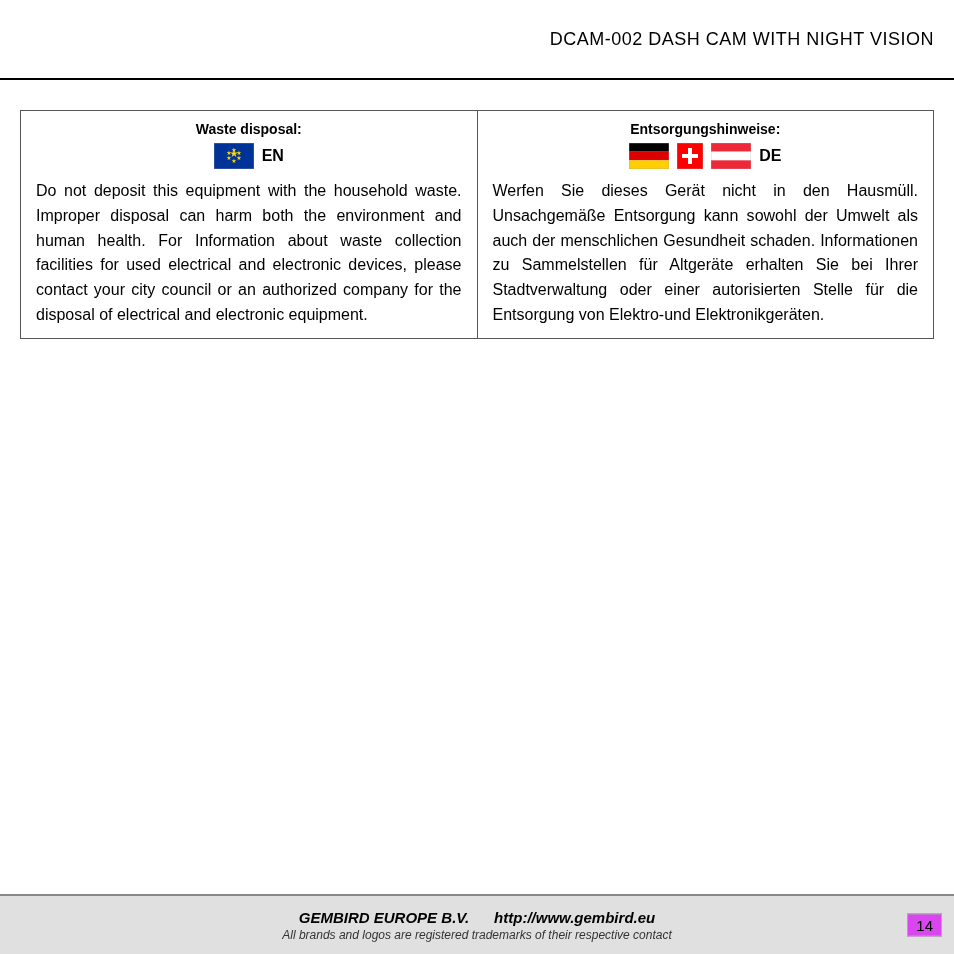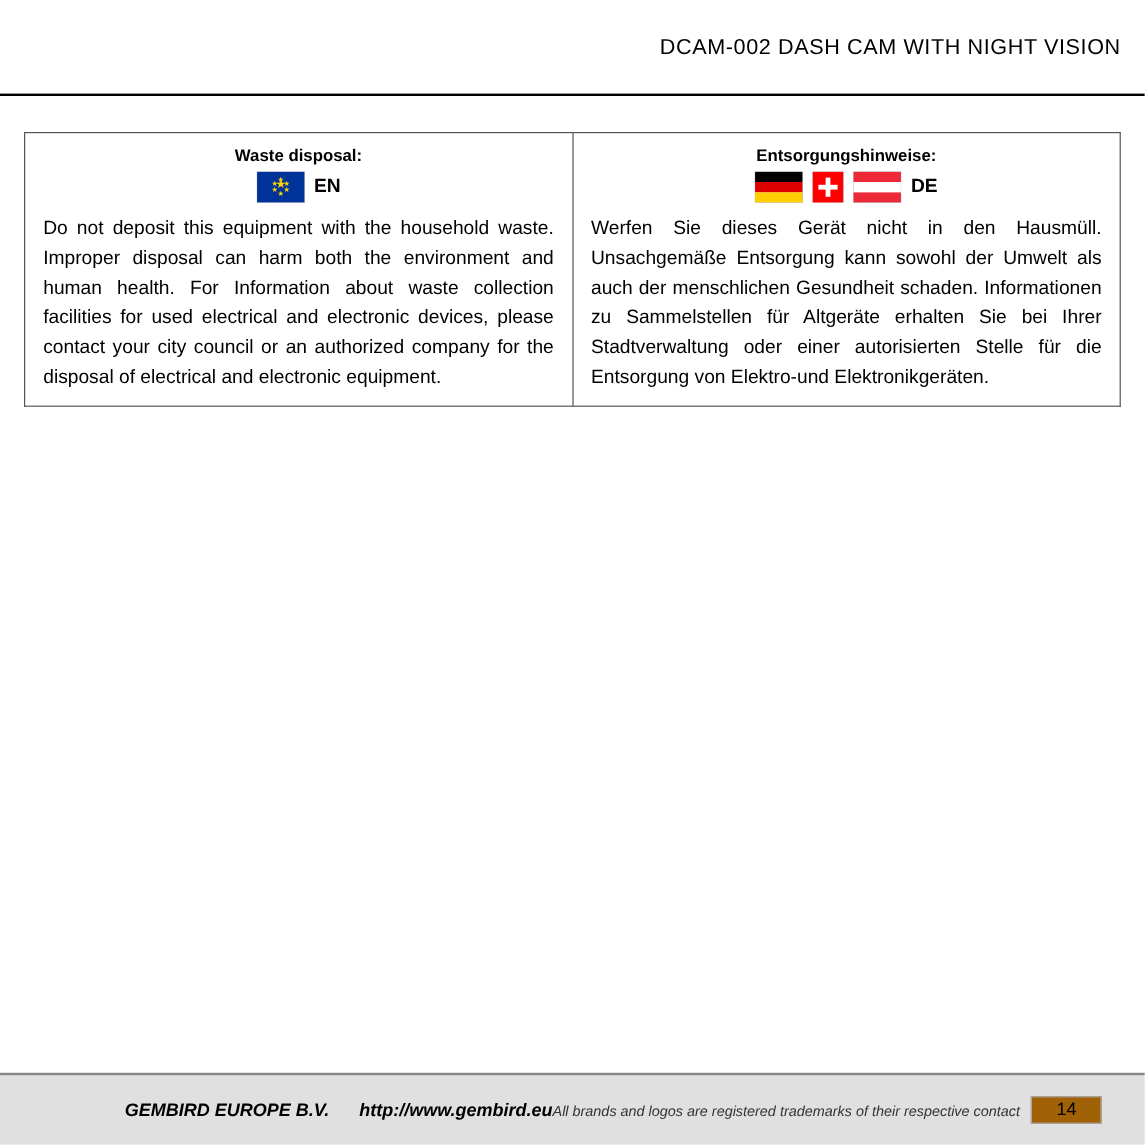--- a/index.html
+++ b/index.html
@@ -88,49 +88,49 @@
     }
 
     
     .footer {
       background: #e0e0e0;
       border-top: 2px solid #888;
       padding: 8px 20px;
       text-align: center;
       min-height: 60px;
       display: flex;
-      flex-direction: row;
+      flex-direction: column;
       align-items: center;
       justify-content: center;
       position: relative;
     }
 
     .footer-main {
       font-weight: bold;
       font-style: italic;
       font-size: 15px;
     }
 
     .footer-sub {
       font-style: italic;
       font-size: 12px;
       color: #333;
       margin-top: 2px;
     }
 
     .footer-page {
       position: absolute;
-      right: 36px;
+      right: 12px;
       top: 50%;
       transform: translateY(-50%);
       font-size: 15px;
       font-weight: normal;
-      background: #a16207;
+      background: #d946ef;
       border: 1px solid #aaa;
-      padding: 2px 20px;
+      padding: 2px 8px;
     }
   </style>
 </head>
 <body>
 
 <div class="header">
   <div class="header-title">DCAM-002 DASH CAM WITH NIGHT VISION</div>
 </div>
 
 <div class="main-content">

